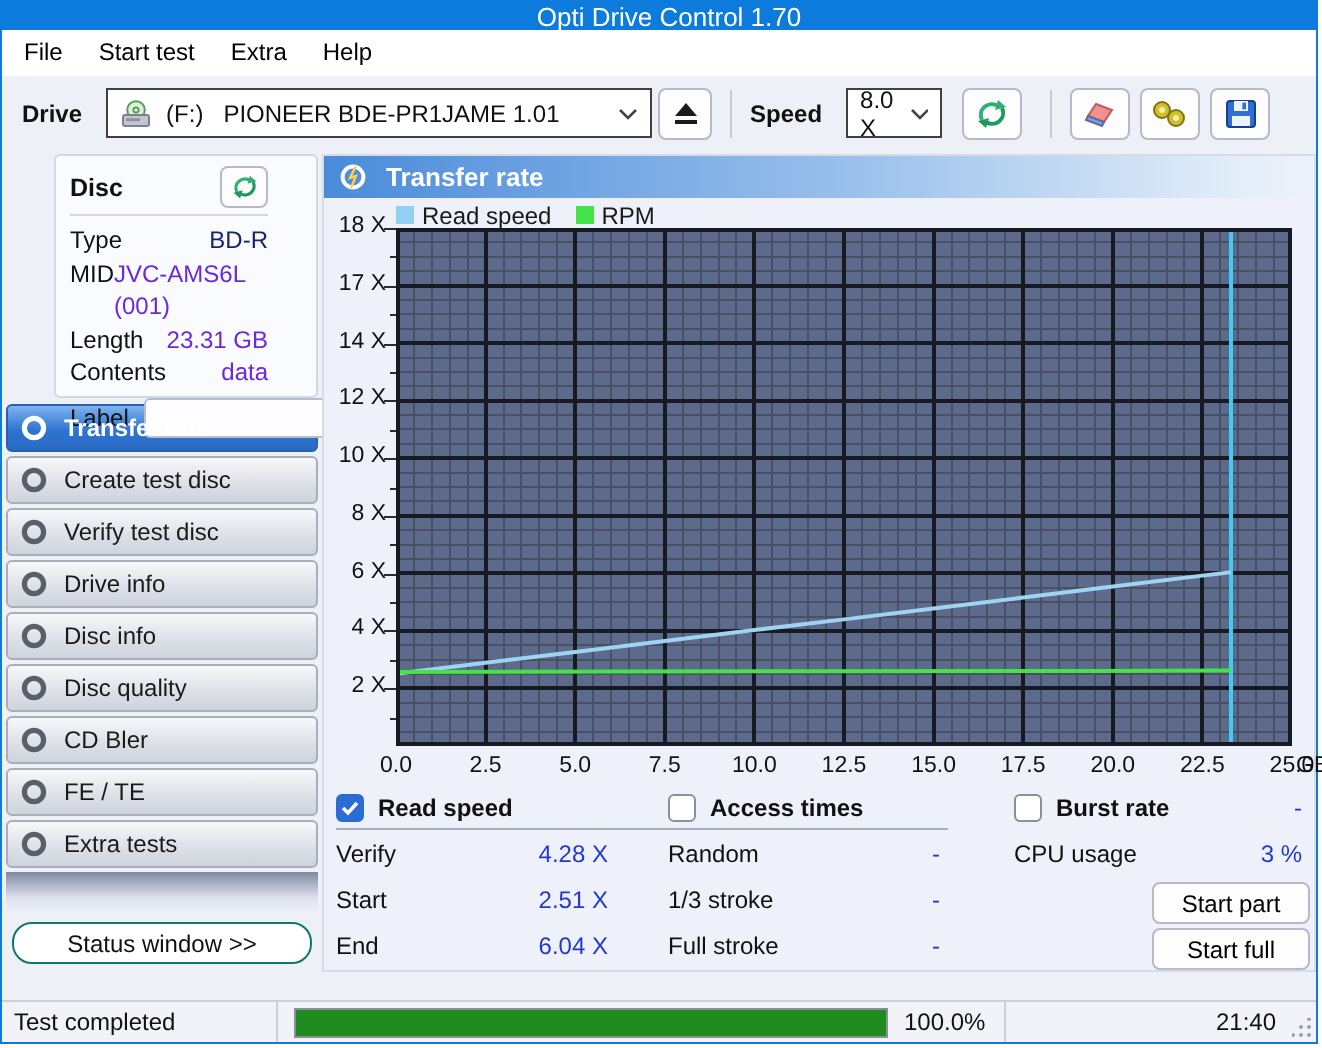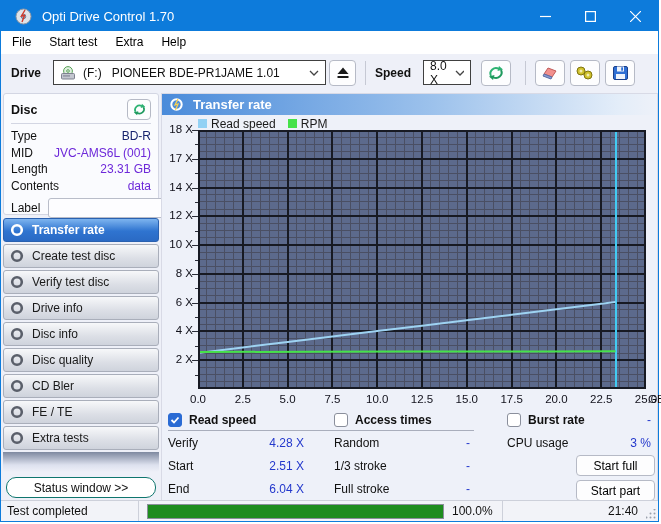--- a/index.html
+++ b/index.html
@@ -2,21 +2,21 @@
 <html><head>
 <meta charset="utf-8">
 <style>
   * { box-sizing: border-box; }
   html,body { margin:0; padding:0; width:661px; height:524px; overflow:hidden;
               font-family:"Liberation Sans", sans-serif; }
   .window { width:659px; height:522px; border:1px solid #0d7bdb; position:relative;
             background:#eef0f8; font-size:12px; color:#111; }
 
   
-  .titlebar { height:30px; background:#0d7bdb; display:flex; align-items:center; color:#fff; }
+  .titlebar { height:14px; background:#0d7bdb; display:flex; align-items:center; color:#fff;flex-direction:column; }
   .titlebar .app-icon { margin-left:14px; width:17px; height:17px; }
   .titlebar .title { margin-left:10px; font-size:13px; }
   .win-controls { margin-left:auto; display:flex; height:100%; }
   .win-btn { width:45px; height:100%; display:flex; align-items:center; justify-content:center; }
 
   
   .menubar { height:23px; background:#ffffff; display:flex; align-items:center; padding-left:2px; }
   .menu-item { padding:0 9px; line-height:23px; color:#000; }
 
   
@@ -32,21 +32,21 @@
   .eject-btn { width:27px; margin-left:3px; }
   .vsep { width:1px; height:24px; background:#c6c9d4; margin:0 9px; }
   .speed-combo { width:48px; margin-left:12px; }
   .icon-btn { width:30px; margin-right:5px; }
 
   
   .content { position:relative; height:411px; }
   .leftcol { position:absolute; left:2px; top:2px; width:156px; }
 
   .disc-panel { background:#fafbfe; border:1px solid #d3d6e3; border-radius:3px;
-                padding:5px 7px 6px 7px; height:122px; }
+                padding:5px 24px 6px 7px; height:122px;margin-left:24px; }
   .disc-head { display:flex; align-items:center; border-bottom:1px solid #d3d6e3;
                padding-bottom:3px; margin-bottom:4px; }
   .disc-title { font-weight:bold; font-size:12.5px; }
   .mini-btn { margin-left:auto; width:24px; height:21px; }
   .disc-row { display:flex; justify-content:space-between; line-height:16.5px; }
   .disc-row .value { color:#6d28d9; }
   .disc-row.type .value { color:#18246e; }
   .label-row { display:flex; align-items:center; margin-top:3px; }
   .label-input { flex:1; height:20px; margin:0 4px 0 8px; border:1px solid #b9bdc9;
                  border-radius:3px; background:#fdfdff; }
@@ -526,28 +526,28 @@
       <div class="stats-col col3">
         <div class="stat-head">
           <span class="cbx"></span>
           <span>Burst rate</span>
           <span class="hval">-</span>
         </div>
         <div class="stat-row">
           <span>CPU usage</span>
           <span class="value">3 %</span>
         </div>
+        <div class="btn-row" style="margin-top:2px">
+          <div class="push-btn">
+            <span>Start part</span>
+          </div>
+        </div>
         <div class="btn-row">
           <div class="push-btn">
             <span>Start full</span>
-          </div>
-        </div>
-        <div class="btn-row" style="margin-top:2px">
-          <div class="push-btn">
-            <span>Start part</span>
           </div>
         </div>
       </div>
     </div>
   </div>
 
   <div class="statusbar">
     <div class="sb-status">Test completed</div>
     <div class="progress">
         <div class="fill"></div>

